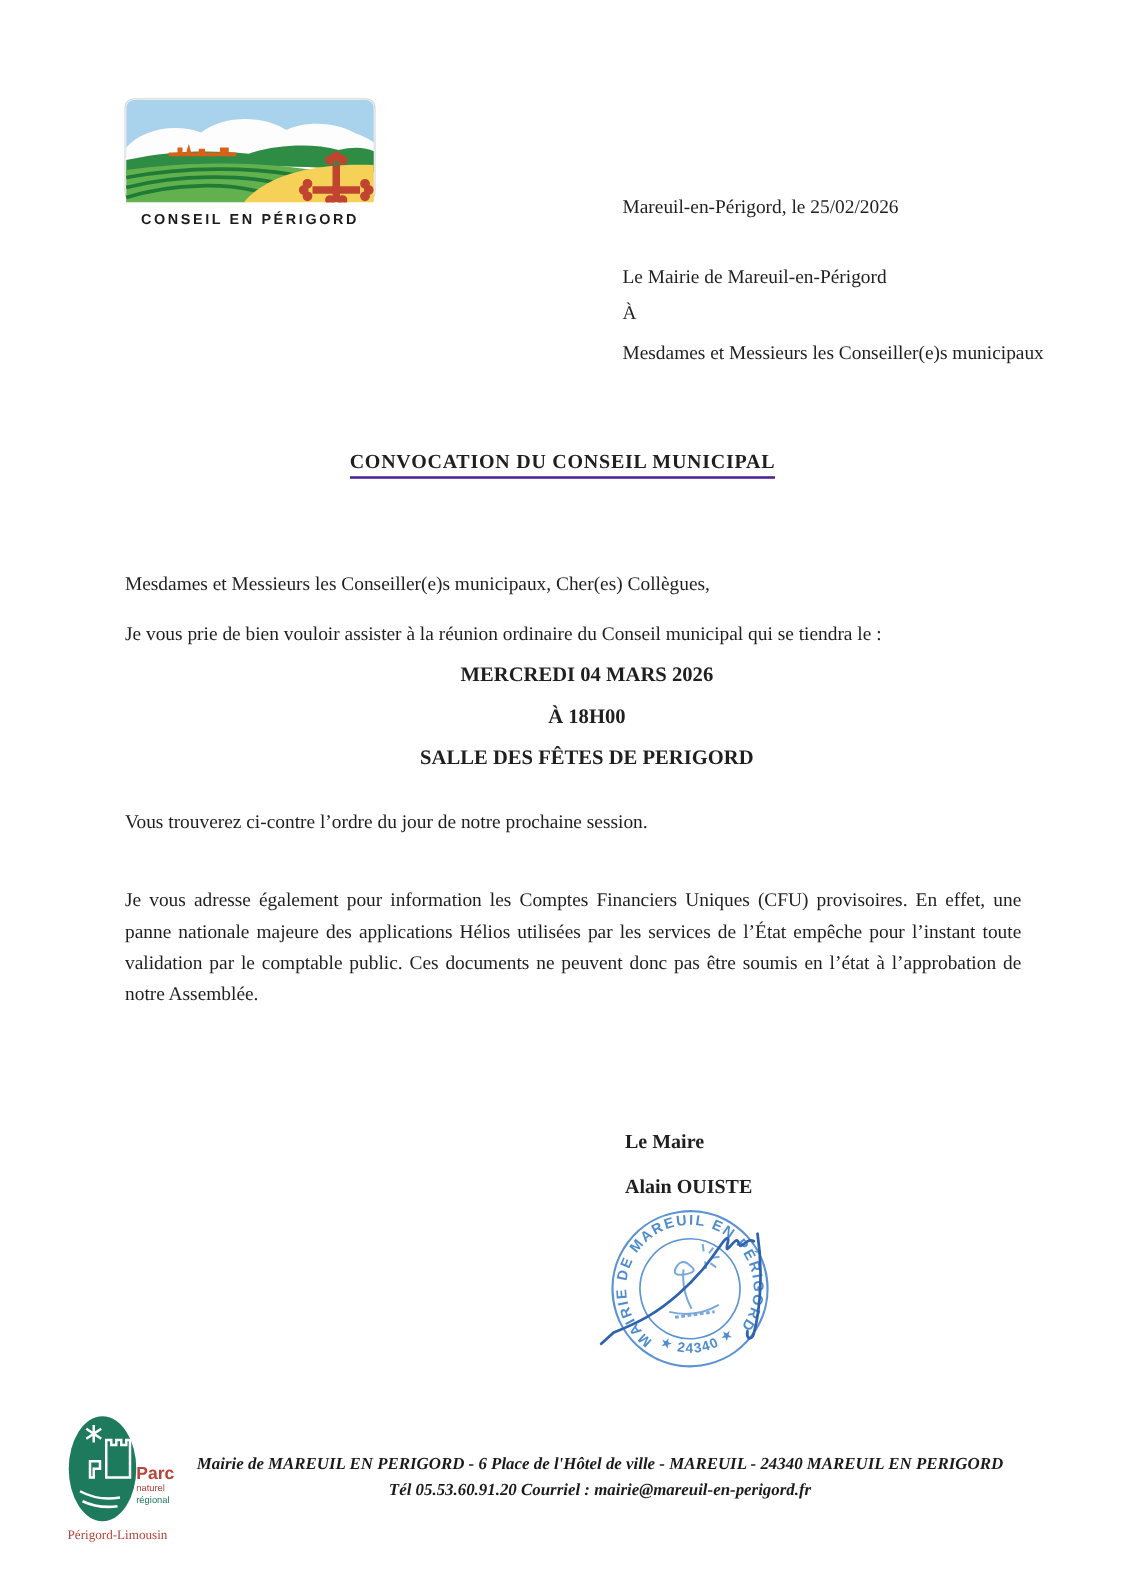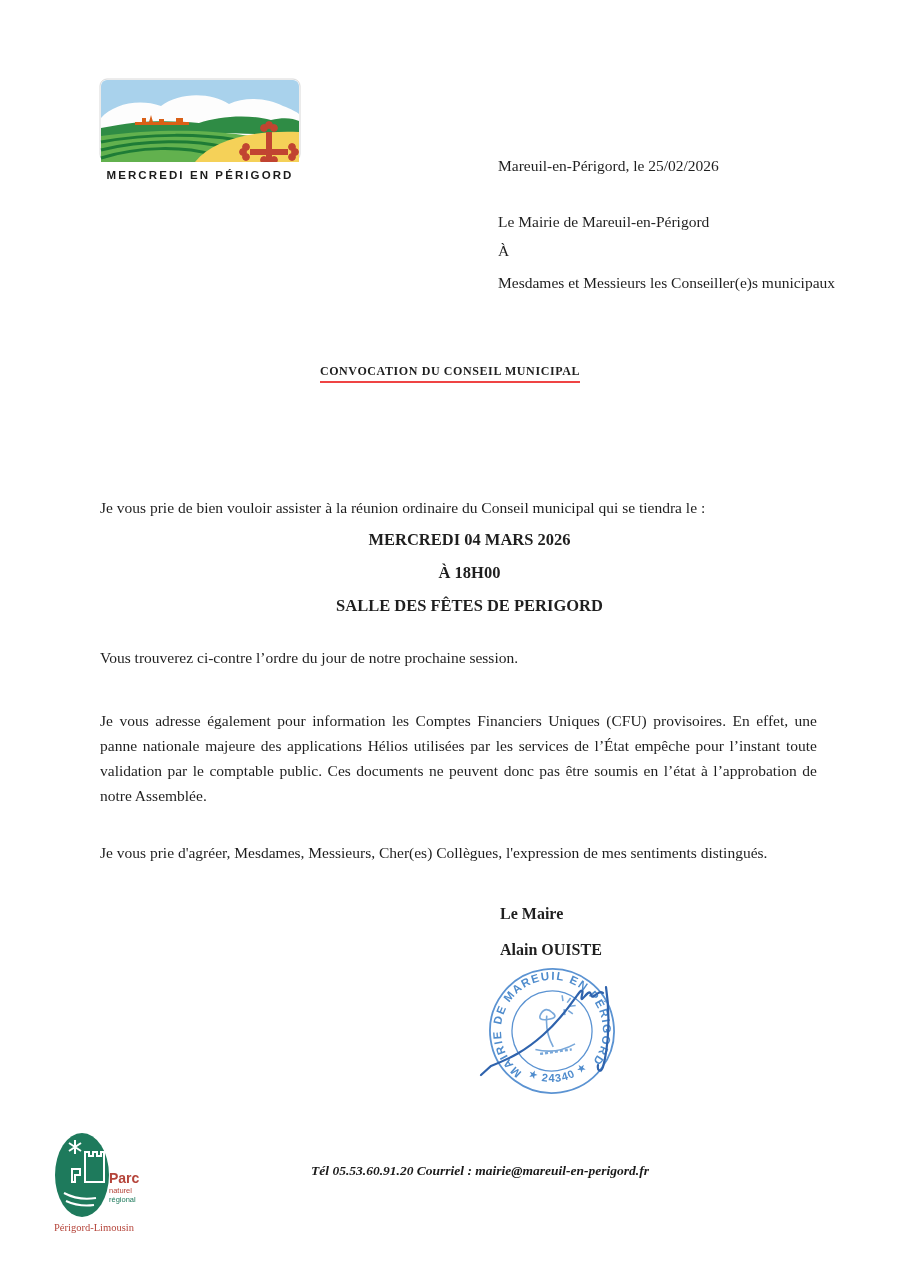--- a/index.html
+++ b/index.html
@@ -21,22 +21,22 @@
 
   
   .meta{left:498px;top:156px;width:390px;font-size:15.5px;line-height:20px;}
   .meta .dateline{margin-bottom:36px;}
   .meta .sender{margin-bottom:9px;}
   .meta .a-line{margin-bottom:12px;}
 
   
   .title-row{left:0;top:361px;width:900px;text-align:center;}
   .title-row span{
-    display:inline-block;font-size:12px;font-weight:bold;letter-spacing:.6px;
-    border-bottom:2px solid #ef4444;padding-bottom:2px;
+    display:inline-block;font-size:16px;font-weight:bold;letter-spacing:.6px;
+    border-bottom:2px solid #4c1d95;padding-bottom:2px;
   }
 
   .bodytext{font-size:15.5px;line-height:25px;}
   .salutation{left:100px;top:455px;width:740px;}
   .intro{left:100px;top:495px;width:760px;}
 
   .meeting{left:0;top:530px;width:900px;text-align:center;font-weight:bold;font-size:16.5px;}
   .meeting div{margin-bottom:13px;padding-left:39px;}
 
   .order-para{left:100px;top:645px;width:740px;}
@@ -88,45 +88,45 @@
         <circle cx="-23" cy="-5" r="3.4"></circle>
           <circle cx="-26" cy="0" r="3.4"></circle>
           <circle cx="-23" cy="5" r="3.4"></circle>
         <circle cx="23" cy="-5" r="3.4"></circle>
           <circle cx="26" cy="0" r="3.4"></circle>
           <circle cx="23" cy="5" r="3.4"></circle>
         <circle cx="-5" cy="8" r="3.4"></circle>
           <circle cx="5" cy="8" r="3.4"></circle>
       </g>
     </svg>
-    <div class="logo-caption">MERCREDI EN PÉRIGORD</div>
+    <div class="logo-caption">CONSEIL EN PÉRIGORD</div>
   </div>
 
   <div class="abs meta">
     <div class="dateline">Mareuil-en-Périgord, le 25/02/2026</div>
     <div class="sender">Le Mairie de Mareuil-en-Périgord</div>
     <div class="a-line">À</div>
     <div>Mesdames et Messieurs les Conseiller(e)s municipaux</div>
   </div>
 
   <div class="abs title-row">
     <span>CONVOCATION DU CONSEIL MUNICIPAL</span>
   </div>
 
+  <div class="abs bodytext salutation">Mesdames et Messieurs les Conseiller(e)s municipaux, Cher(es) Collègues,</div>
   <div class="abs bodytext intro">Je vous prie de bien vouloir assister à la réunion ordinaire du Conseil municipal qui se tiendra le :</div>
 
   <div class="abs meeting">
     <div>MERCREDI 04 MARS 2026</div>
     <div>À 18H00</div>
     <div>SALLE DES FÊTES DE PERIGORD</div>
   </div>
 
   <div class="abs bodytext order-para">Vous trouverez ci-contre l’ordre du jour de notre prochaine session.</div>
   <div class="abs bodytext cfu-para">Je vous adresse également pour information les Comptes Financiers Uniques (CFU) provisoires. En effet, une panne nationale majeure des applications Hélios utilisées par les services de l’État empêche pour l’instant toute validation par le comptable public. Ces documents ne peuvent donc pas être soumis en l’état à l’approbation de notre Assemblée.</div>
-  <div class="abs bodytext closing-para">Je vous prie d'agréer, Mesdames, Messieurs, Cher(es) Collègues, l'expression de mes sentiments distingués.</div>
 
   <div class="abs sig-role">Le Maire</div>
   <div class="abs sig-name">Alain OUISTE</div>
 
   <div class="abs stamp-wrap">
     <svg width="170" height="150" viewBox="0 0 170 150">
       <g transform="rotate(-8 85 76)" stroke="#5b93d2" fill="none">
         <circle cx="85" cy="76" r="62" stroke-width="1.8"></circle>
         <circle cx="85" cy="76" r="40" stroke-width="1.3"></circle>
 
@@ -167,16 +167,17 @@
         <path d="M14,71 q13,6 28,4"></path>
       </g>
       <text x="57" y="53" font-family="Liberation Sans, DejaVu Sans, sans-serif" font-size="14" font-weight="bold" fill="#b5443a">Parc</text>
       <text x="57" y="63" font-family="Liberation Sans, DejaVu Sans, sans-serif" font-size="7.5" fill="#b5443a">naturel</text>
       <text x="57" y="72" font-family="Liberation Sans, DejaVu Sans, sans-serif" font-size="7.5" fill="#1e7a5c">régional</text>
       <text x="2" y="101" font-family="Liberation Serif, DejaVu Serif, serif" font-size="10.5" fill="#b5443a">Périgord-Limousin</text>
     </svg>
   </div>
 
   <div class="abs footer-text">
+    <div>Mairie de MAREUIL EN PERIGORD - 6 Place de l'Hôtel de ville - MAREUIL - 24340 MAREUIL EN PERIGORD</div>
     <div>Tél 05.53.60.91.20 Courriel : mairie@mareuil-en-perigord.fr</div>
   </div>
 
 </div>
 
 </body></html>

